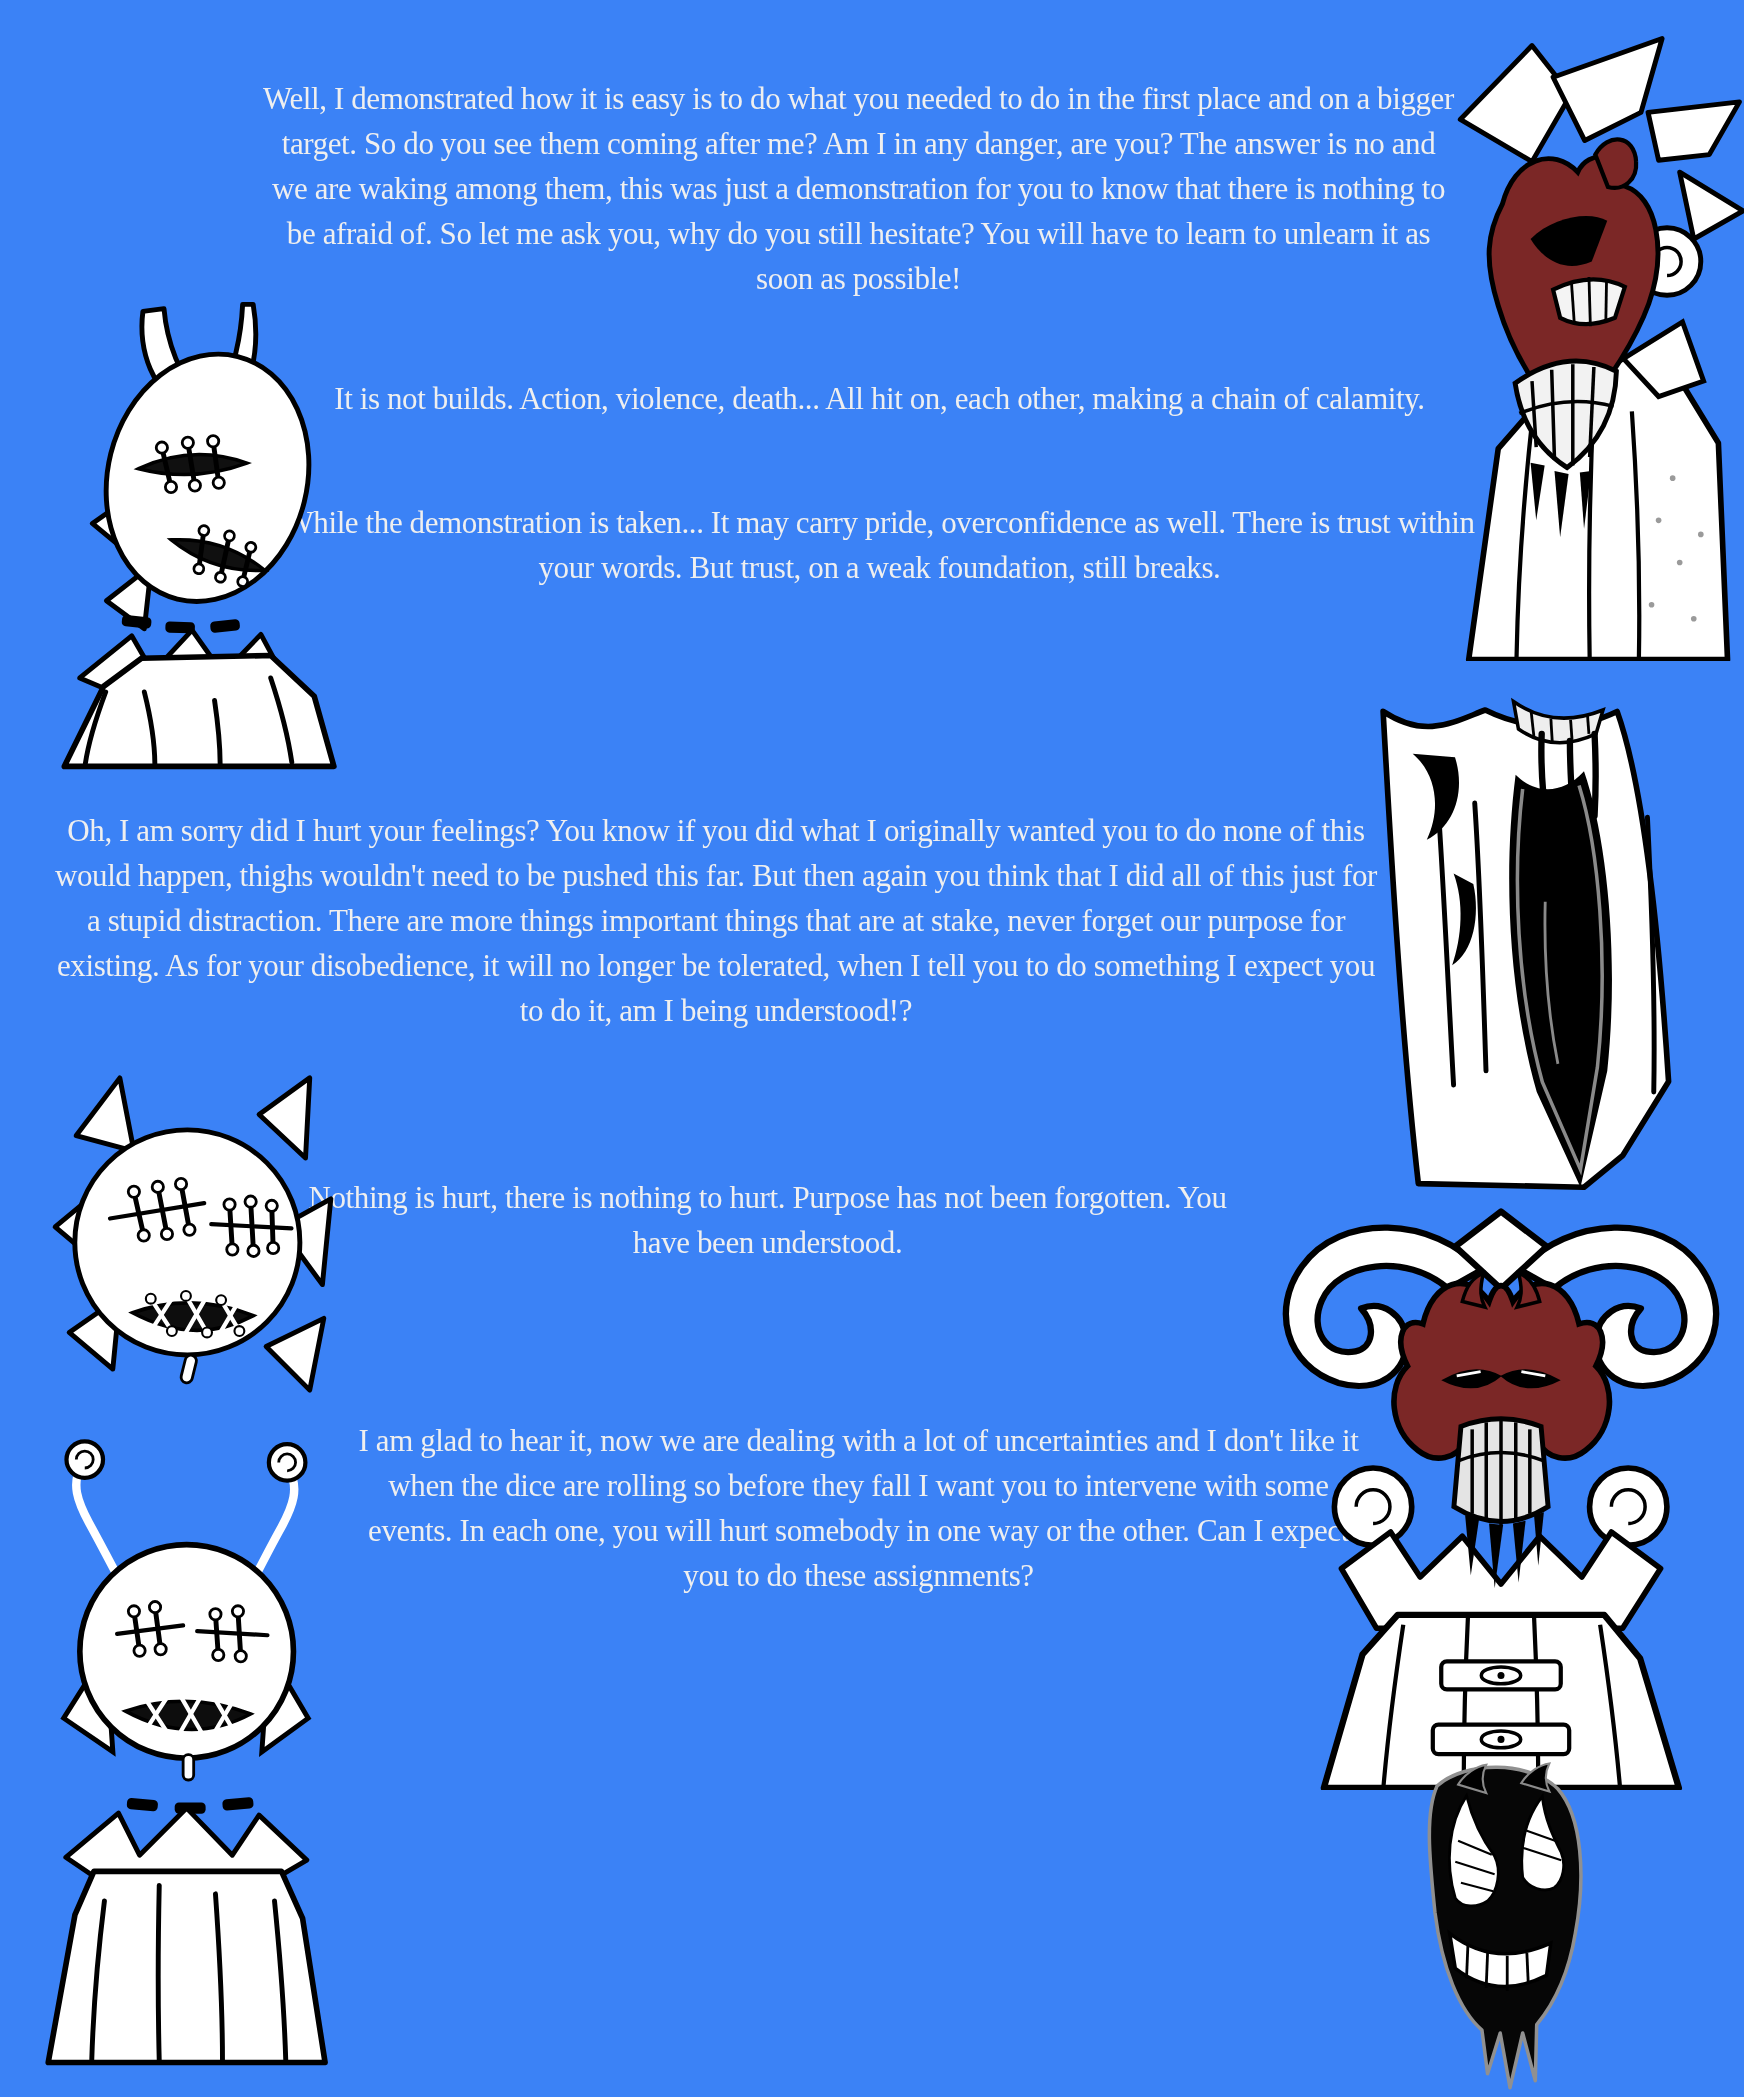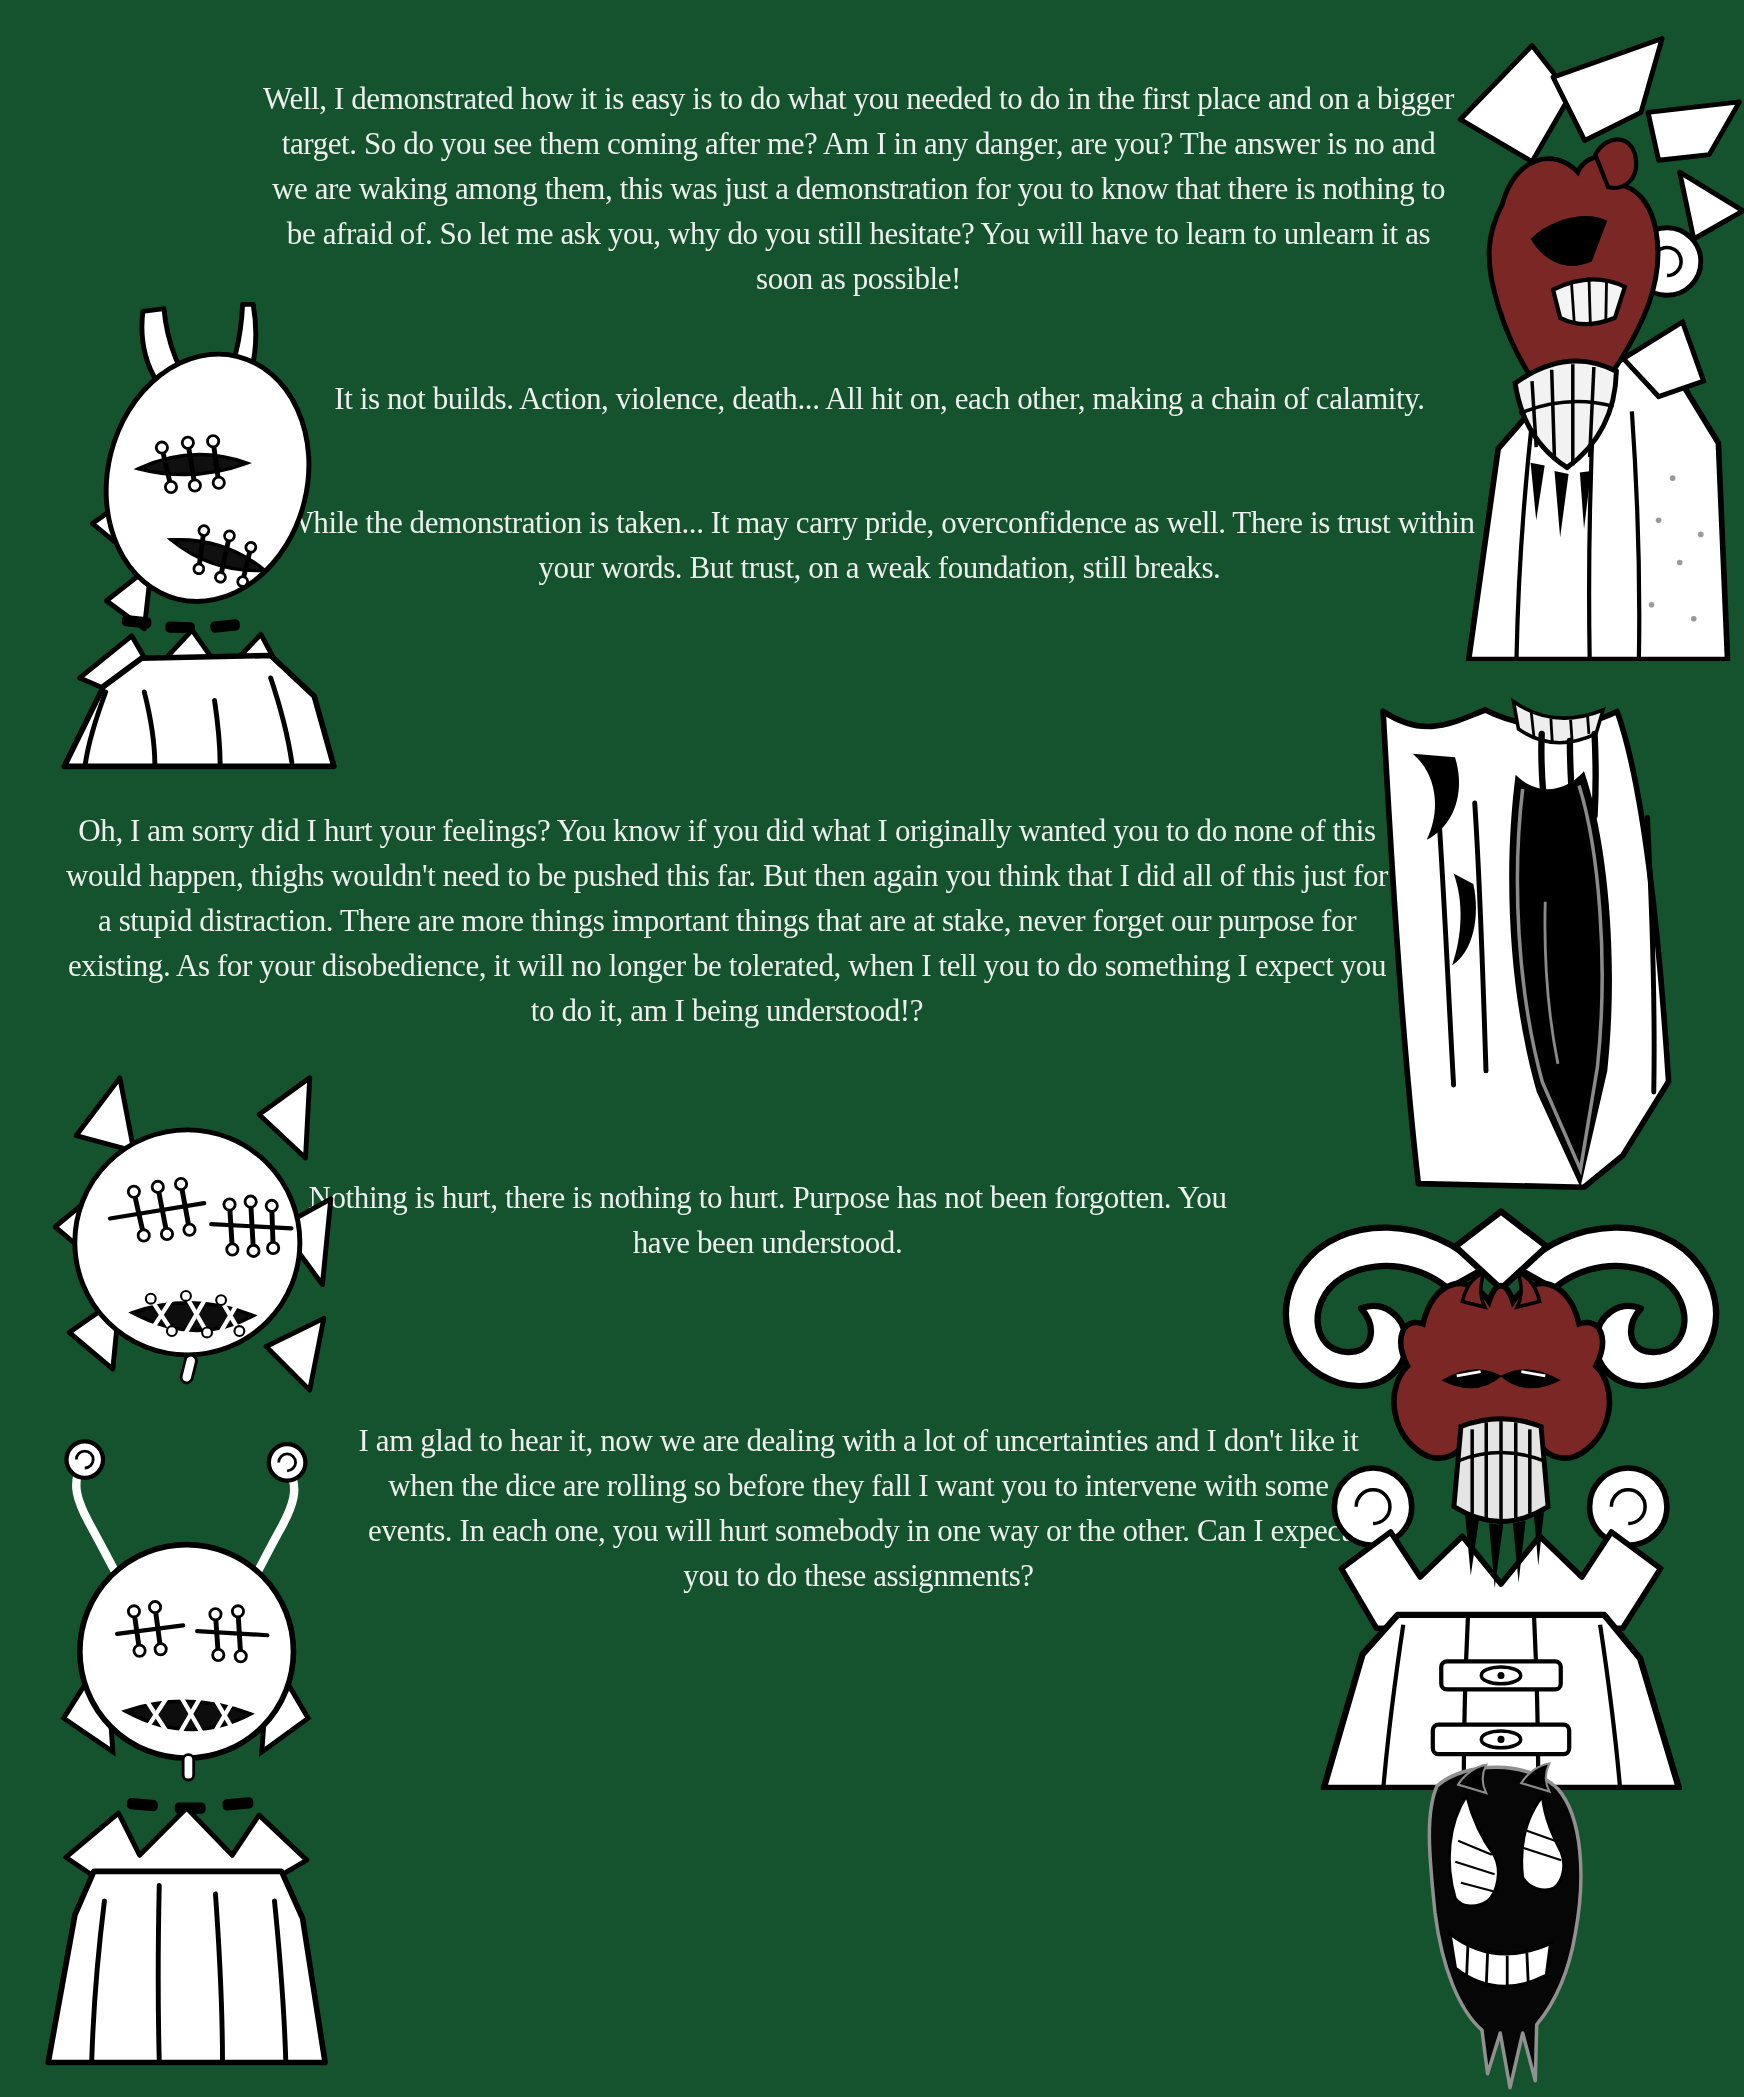--- a/index.html
+++ b/index.html
@@ -1,39 +1,39 @@
 <!DOCTYPE html>
 <html style="font-size:11.2px"><head>
 <meta charset="utf-8">
 <style>
   html,body{margin:0;padding:0;background:#000;}
   #page{
     position:relative;
     width:1745px;
     height:2097px;
-    background:#14532d;
+    background:#3b82f6;
     overflow:hidden;
     font-family:"Liberation Serif","DejaVu Serif",serif;
   }
   .speech{
     position:absolute;
     color:#efefef;
     font-size:31px;
     line-height:45px;
     text-align:center;
     letter-spacing:-0.4px;
   }
   .char{position:absolute;}
   .char svg{width:100%;height:100%;display:block;}
   
   #sp1{left:261px;  top:76px;  width:1195px;}
   #sp2{left:282px;  top:376px;  width:1195px;}
   #sp3{left:254px;  top:500px;  width:1251px;}
   #sp4{left:240px;  top:631px;  width:1279px;}
-  #sp5{left:59px;   top:808px; width:1336px;text-align:center;}
+  #sp5{left:48px;   top:808px; width:1336px;text-align:center;}
   #sp6{left:307px;  top:1175px; width:921px;}
   #sp7{left:349px;  top:1418px; width:1019px;}
   #sp8{left:328px;  top:1745px; width:668px;}
   #sp9{left:664px;  top:1951px; width:745px;}
   
   #chA{left:39px;   top:295px;  width:323px; height:478px;}
   #chB{left:1447px; top:28px;   width:298px; height:633px;}
   #chC{left:1369px; top:689px;  width:375px; height:503px;}
   #chD{left:27px;   top:1051px; width:320px; height:366px;}
   #chE{left:27px;   top:1416px; width:320px; height:650px;}

